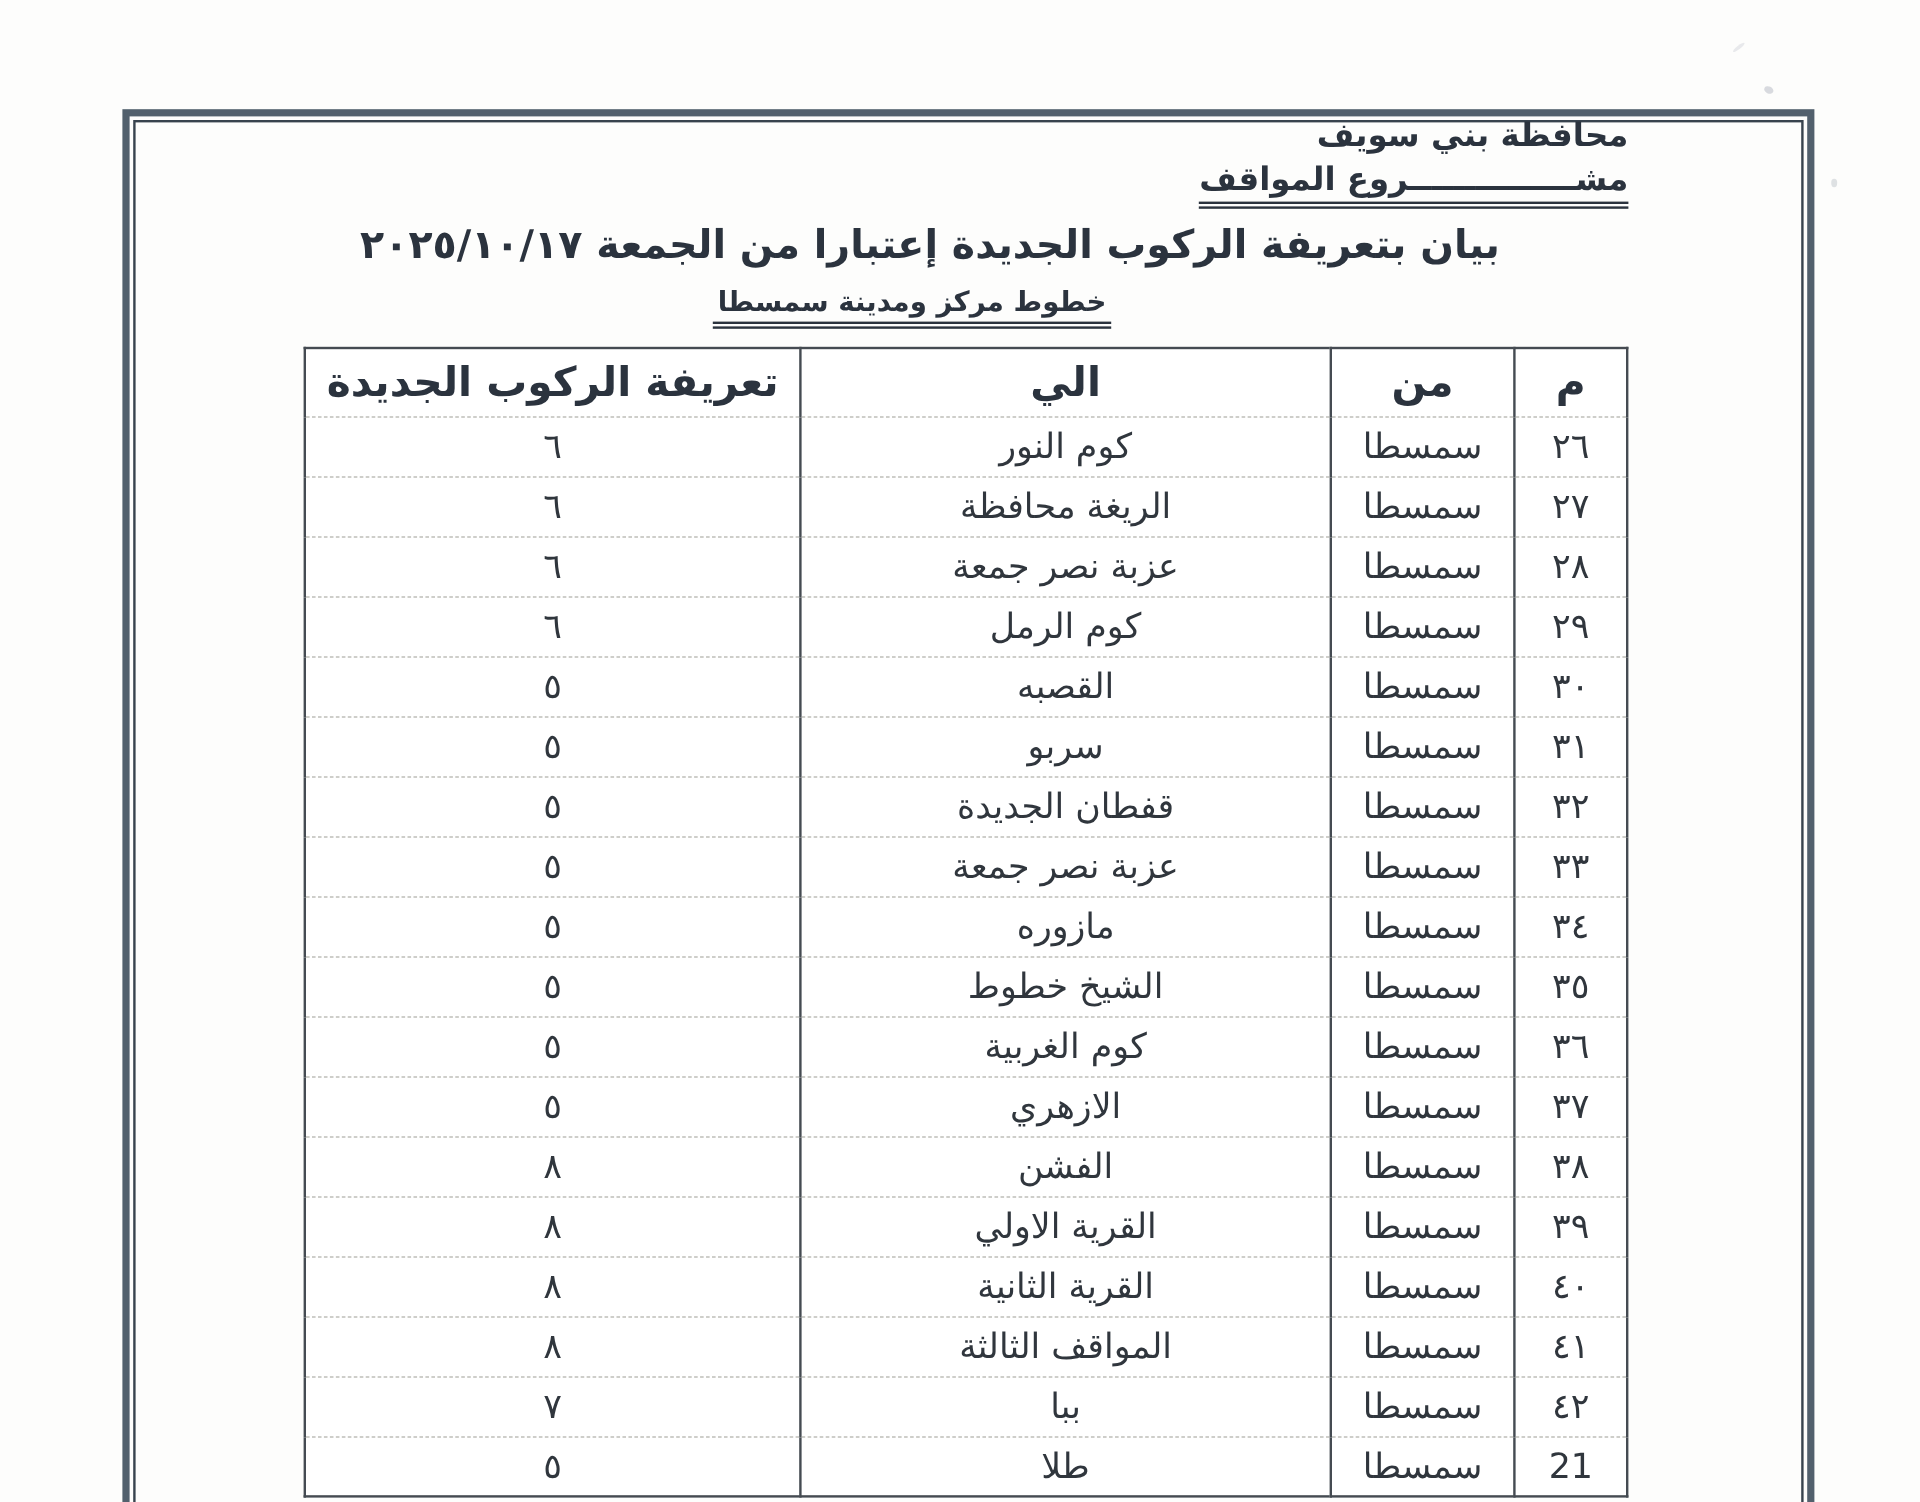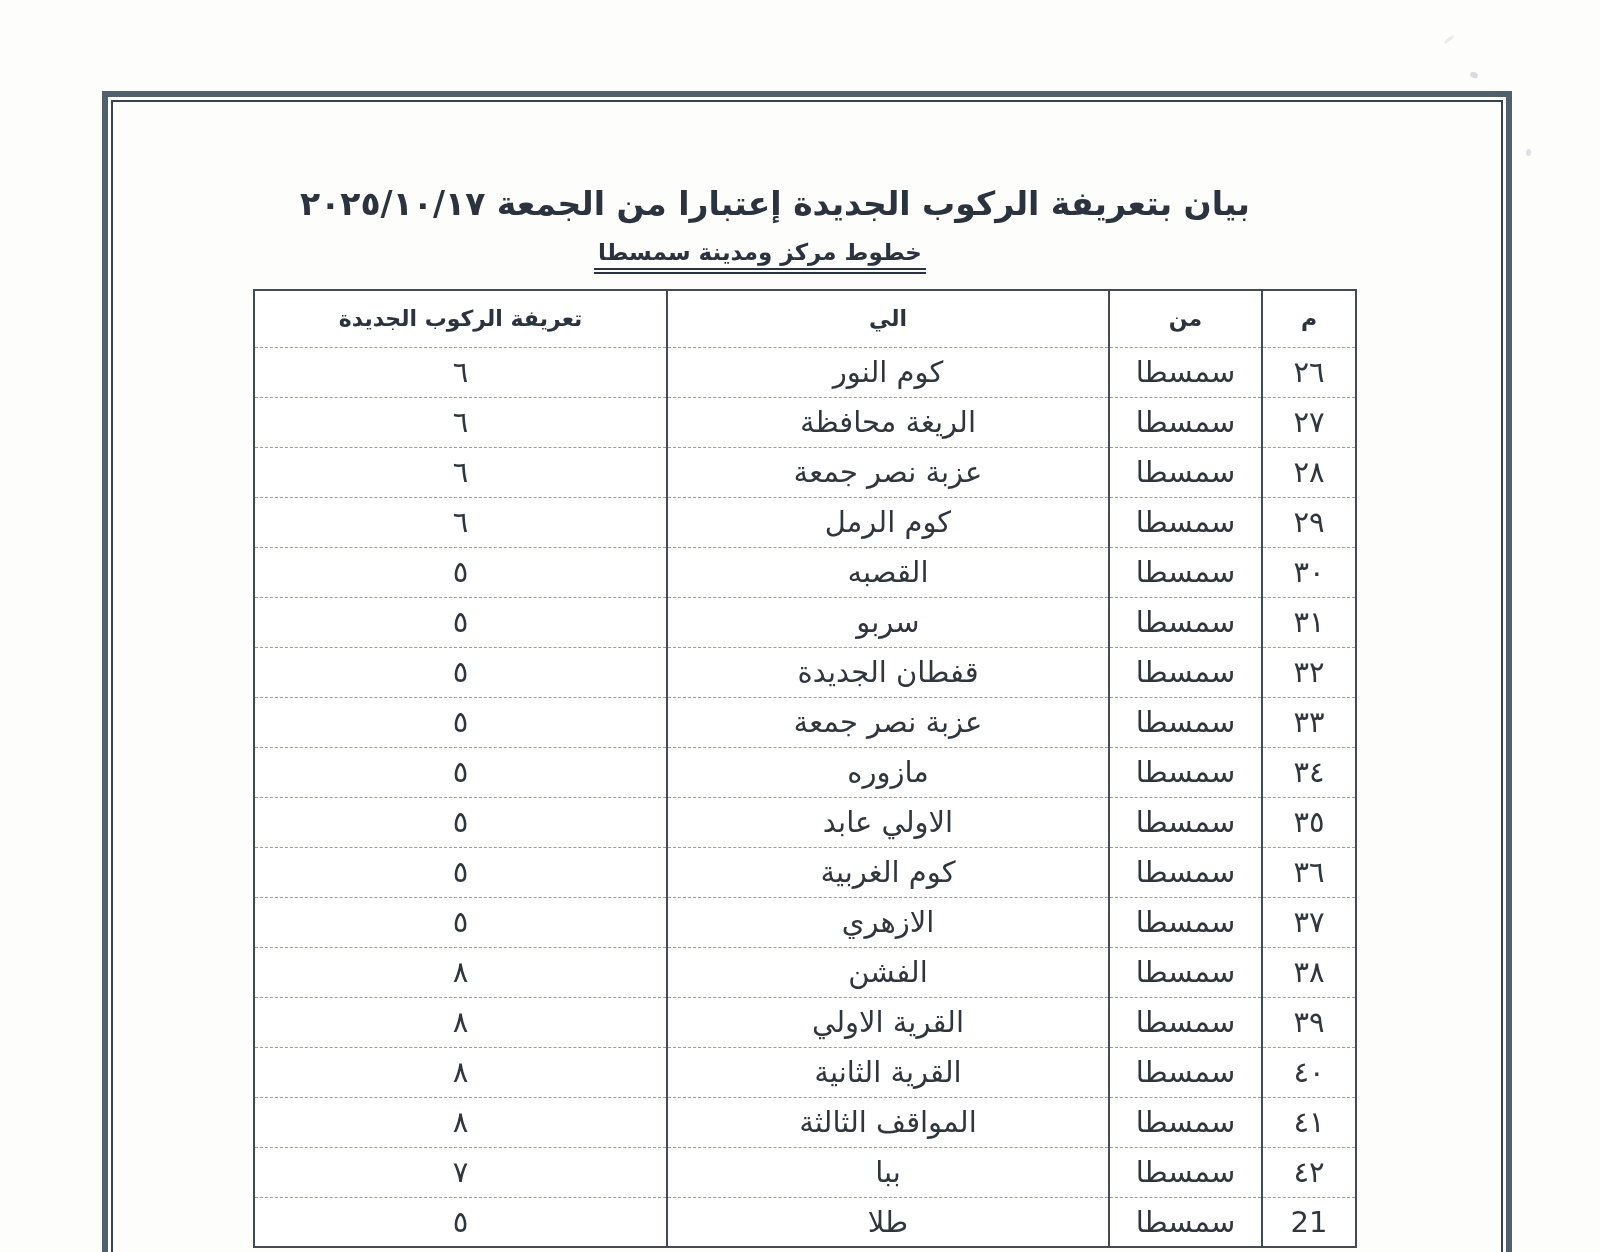--- a/index.html
+++ b/index.html
@@ -79,21 +79,21 @@
   .fare-table{border:2px solid var(--grid-dark);}
   .fare-table th,
   .fare-table td{
     border-right:2px solid var(--grid-dark);
     border-left:2px solid var(--grid-dark);
     text-align:center;vertical-align:middle;
     overflow:hidden;white-space:nowrap;
   }
   .fare-table thead th{
     height:57px;
-    font-size:22px;font-weight:bold;color:var(--heading-text);
+    font-size:34px;font-weight:bold;color:var(--heading-text);
     border-top:2px solid var(--grid-dark);
   }
   .fare-table tbody td{
     height:50px;
     font-size:29px;color:var(--body-text);
   }
   .fare-table tbody tr:last-child td{border-bottom:2px solid var(--grid-dark);}
   
   .speck{position:absolute;background:#b9bec6;border-radius:50%;}
   .speck.s1{left:1470px;top:72px;width:8px;height:6px;opacity:.55;transform:rotate(25deg);}
@@ -102,20 +102,26 @@
 </style>
 </head>
 <body>
 
 <div class="page">
 
   <div class="frame-outer">
     <div class="frame-inner"></div>
   </div>
 
+  <div class="letterhead">
+    <div class="org-name">محافظة بني سويف</div>
+    <div>
+      <span class="dept-name">مشـــــــــــــــروع المواقف</span>
+    </div>
+  </div>
 
   <div class="doc-title">بيان بتعريفة الركوب الجديدة إعتبارا من الجمعة ٢٠٢٥/١٠/١٧</div>
 
   <div class="doc-subtitle">
     <span>خطوط مركز ومدينة سمسطا</span>
   </div>
 
   <table class="fare-table">
     <colgroup>
       <col class="c-index">
@@ -182,21 +188,21 @@
       </tr>
         <tr>
         <td>٣٤</td>
         <td>سمسطا</td>
         <td>مازوره</td>
         <td>٥</td>
       </tr>
         <tr>
         <td>٣٥</td>
         <td>سمسطا</td>
-        <td>الاولي عابد</td>
+        <td>الشيخ خطوط</td>
         <td>٥</td>
       </tr>
         <tr>
         <td>٣٦</td>
         <td>سمسطا</td>
         <td>كوم الغربية</td>
         <td>٥</td>
       </tr>
         <tr>
         <td>٣٧</td>

